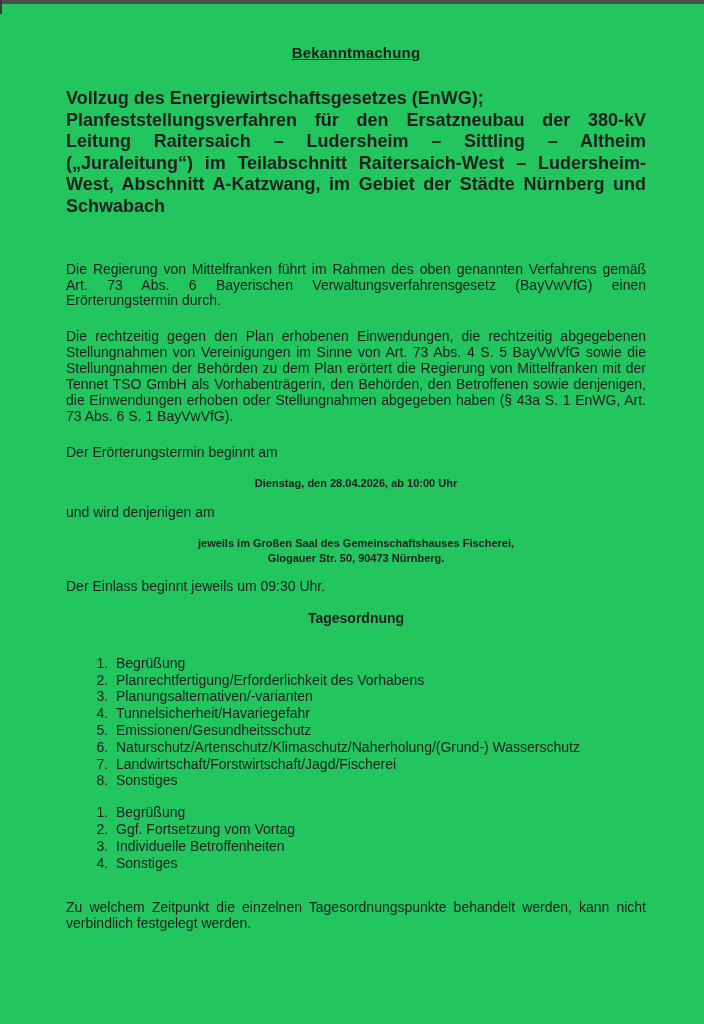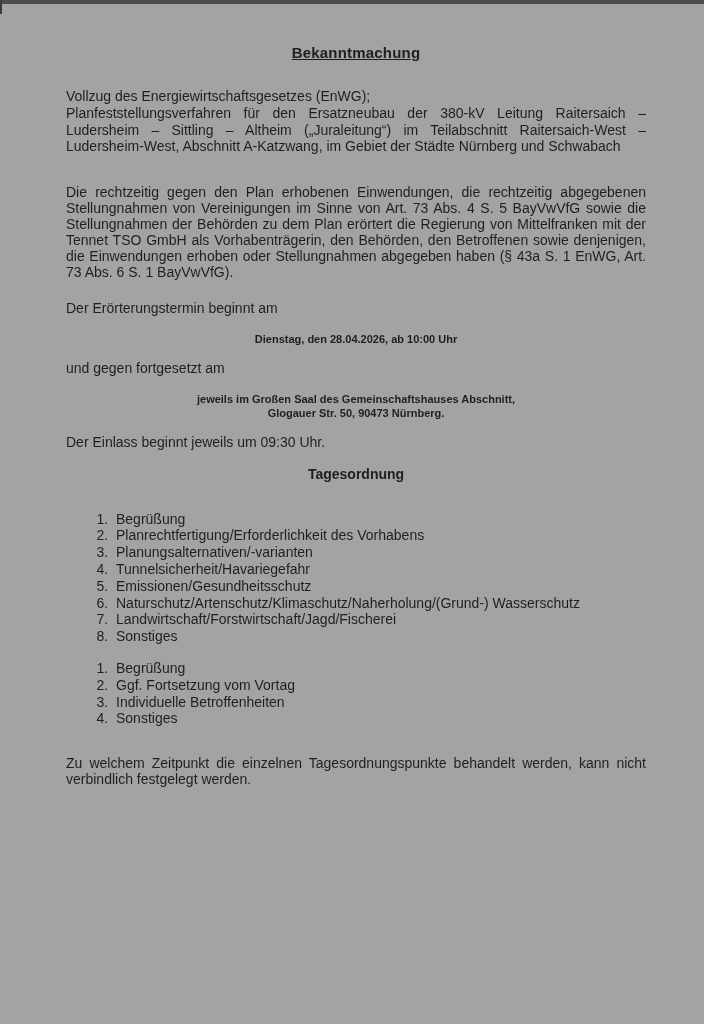--- a/index.html
+++ b/index.html
@@ -21,36 +21,36 @@
     position: absolute;
     top: 0; left: 0;
     width: 2px; height: 14px;
     background: #3a3a3a;
   }
   .page {
     position: relative;
     width: 704px;
     height: 1024px;
     padding: 44px 58px 0 66px;
-    background: #a3a3a3;
+    background: #22c55e;
   }
   .doc-title {
     text-align: center;
     font-weight: bold;
     font-size: 15px;
     text-decoration: underline;
     margin-bottom: 27px;
     letter-spacing: 0.2px;
   }
   .subject {
-    font-weight: normal;
-    font-size: 14px;
+    font-weight: bold;
+    font-size: 18px;
     line-height: 1.2;
     text-align: justify;
-    margin-bottom: 30px;
+    margin-bottom: 44px;
   }
   .subject .subject-rest { text-align: justify; }
   p.body-par {
     font-size: 14px;
     line-height: 1.14;
     text-align: justify;
     margin-bottom: 14px;
   }
   p.plain {
     font-size: 14px;
@@ -97,32 +97,33 @@
   <div class="scan-edge-top"></div>
   <div class="scan-edge-left"></div>
 
   <div class="doc-title">Bekanntmachung</div>
 
   <div class="subject">
     <div>Vollzug des Energiewirtschaftsgesetzes (EnWG);</div>
     <div class="subject-rest">Planfeststellungsverfahren für den Ersatzneubau der 380-kV Leitung Raitersaich – Ludersheim – Sittling – Altheim („Juraleitung“) im Teilabschnitt Raitersaich-West – Ludersheim-West, Abschnitt A-Katzwang, im Gebiet der Städte Nürnberg und Schwabach</div>
   </div>
 
+  <p class="body-par">Die Regierung von Mittelfranken führt im Rahmen des oben genannten Verfahrens gemäß Art. 73 Abs. 6 Bayerischen Verwaltungsverfahrensgesetz (BayVwVfG) einen Erörterungstermin durch.</p>
 
   <p class="body-par termin-block-gap">Die rechtzeitig gegen den Plan erhobenen Einwendungen, die rechtzeitig abgegebenen Stellungnahmen von Vereinigungen im Sinne von Art. 73 Abs. 4 S. 5 BayVwVfG sowie die Stellungnahmen der Behörden zu dem Plan erörtert die Regierung von Mittelfranken mit der Tennet TSO GmbH als Vorhabenträgerin, den Behörden, den Betroffenen sowie denjenigen, die Einwendungen erhoben oder Stellungnahmen abgegeben haben (§ 43a S. 1 EnWG, Art. 73 Abs. 6 S. 1 BayVwVfG).</p>
 
   <p class="plain termin-block-gap">Der Erörterungstermin beginnt am</p>
 
   <div class="centered-bold">Dienstag, den 28.04.2026, ab 10:00 Uhr</div>
 
-  <p class="plain">und gegen fortgesetzt am</p>
+  <p class="plain">und wird denjenigen am</p>
 
 
   <div class="centered-bold venue">
-    <div>jeweils im Großen Saal des Gemeinschaftshauses Abschnitt,</div>
+    <div>jeweils im Großen Saal des Gemeinschaftshauses Fischerei,</div>
     <div>Glogauer Str. 50, 90473 Nürnberg.</div>
   </div>
 
   <p class="plain einlass">Der Einlass beginnt jeweils um 09:30 Uhr.</p>
 
   <div class="agenda-title">Tagesordnung</div>
 
 
   <ol class="agenda-list">
     <li>Begrüßung</li>

